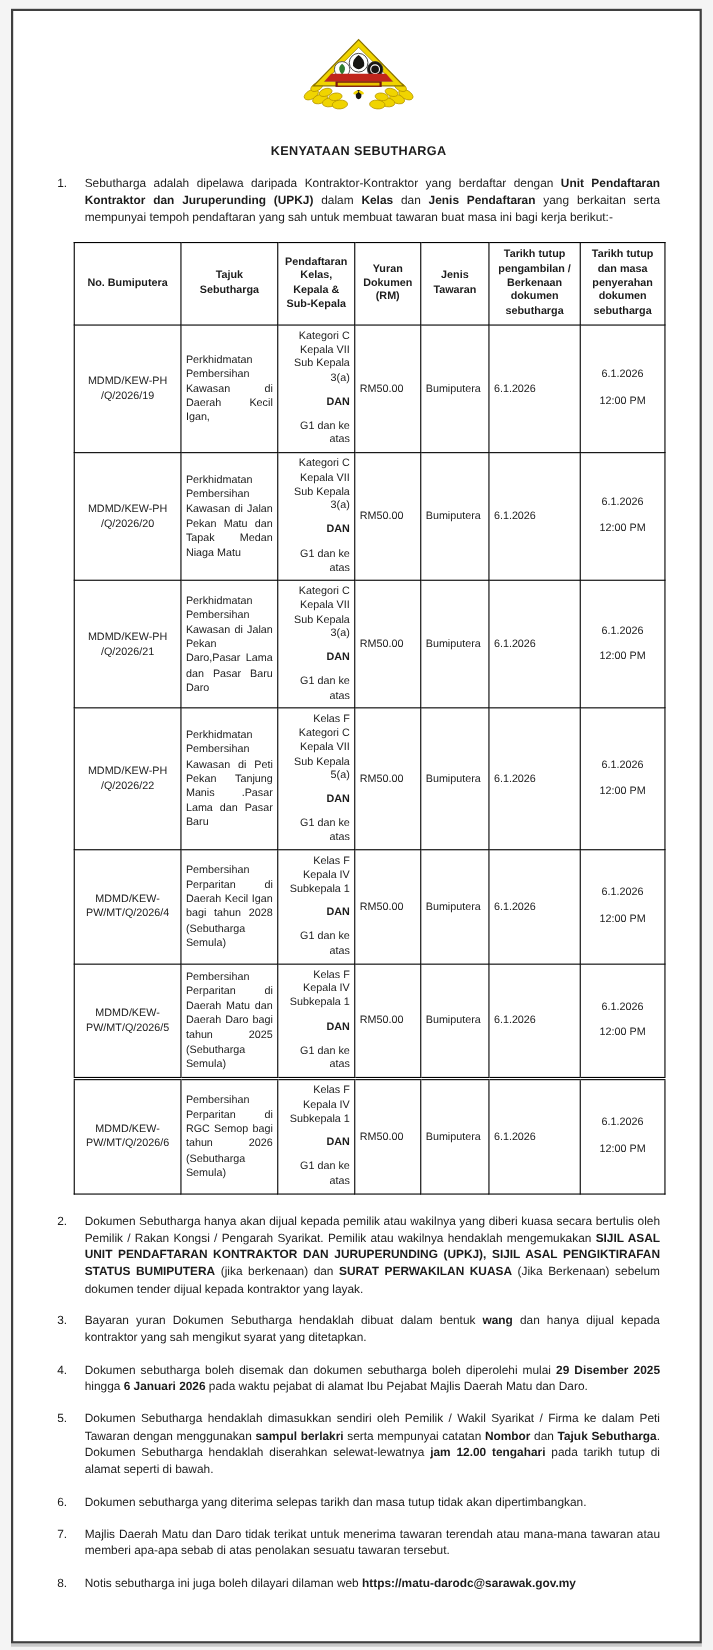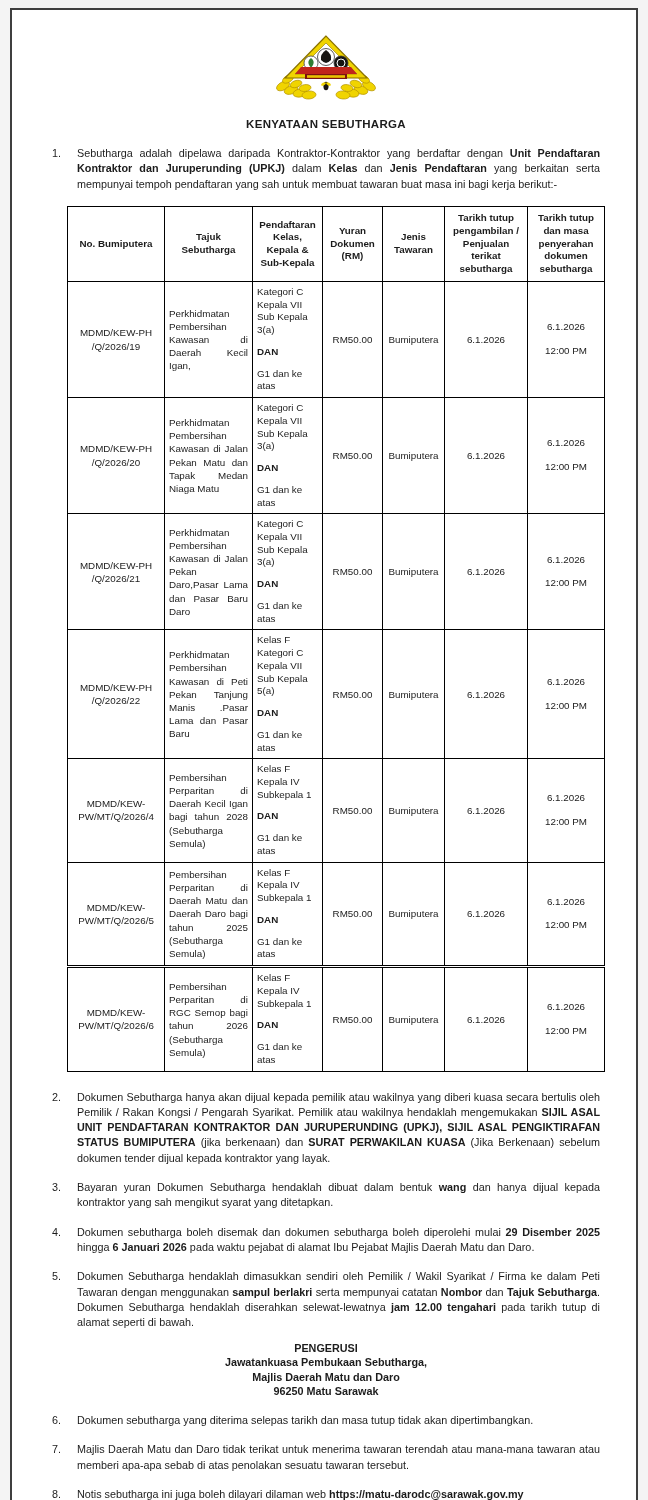--- a/index.html
+++ b/index.html
@@ -15,21 +15,21 @@
     color:#1c1c1c;
     box-sizing:border-box;
     padding:24px 36px 30px 40px;
   }
   .header{text-align:center;}
   .logo{display:inline-block;}
   .doc-title{
     font-weight:bold;
     font-size:11.5px;
     letter-spacing:.3px;
-    margin-top:8px;
+    margin-top:21px;
     margin-bottom:16px;
   }
   .item{display:flex;margin-bottom:14px;font-size:10.8px;line-height:1.42;}
   .item .num{flex:none;width:25px;font-size:10.8px;}
   .item .itext{flex:1;text-align:justify;}
   .b{font-weight:bold;}
   table.quote{
     border-collapse:collapse;
     table-layout:fixed;
     width:537px;
@@ -44,23 +44,23 @@
   }
   table.quote th{
     font-weight:bold;
     text-align:center;
     font-size:9.8px;
     line-height:1.3;
     height:66px;
   }
   td.c-no{text-align:center;white-space:pre-line;line-height:1.35;}
   td.c-tajuk{text-align:justify;line-height:1.35;padding:6px 5px;}
-  td.c-reg{text-align:left;line-height:1.3;}
+  td.c-reg{text-align:right;line-height:1.3;}
   td.c-reg .mid{font-weight:bold;margin:9px 0;}
-  td.c-mono,td.c-jenis,td.c-t1{text-align:center;}
+  td.c-mono,td.c-jenis,td.c-t1{text-align:left;}
   td.c-t2{text-align:center;line-height:1.3;}
   td.c-t2 .d1{margin-bottom:11px;}
   tbody tr:nth-child(1){height:108px;}
   tbody tr:nth-child(2){height:100px;}
   tbody tr:nth-child(3){height:100px;}
   tbody tr:nth-child(4){height:120px;}
   tbody tr:nth-child(5){height:100px;}
   tbody tr:nth-child(6){height:104px;}
   tbody tr:nth-child(7){height:100px;}
   tr.dbl td{border-top:3px double #000;}
@@ -137,21 +137,21 @@
         <col style="width:83px">
         <col style="width:77px">
     </colgroup>
     <thead>
       <tr id="thead-row">
           <th>No. Bumiputera</th>
           <th>Tajuk Sebutharga</th>
           <th>Pendaftaran Kelas, Kepala &amp; Sub-Kepala</th>
           <th>Yuran Dokumen (RM)</th>
           <th>Jenis Tawaran</th>
-          <th>Tarikh tutup pengambilan / Penjualan terikat sebutharga</th>
+          <th>Tarikh tutup pengambilan / Berkenaan dokumen sebutharga</th>
           <th>Tarikh tutup dan masa penyerahan dokumen sebutharga</th>
         </tr>
     </thead>
     <tbody id="tbody-rows">
         <tr>
           <td class="c-no">MDMD/KEW-PH
 /Q/2026/19</td>
           <td class="c-tajuk">Perkhidmatan Pembersihan Kawasan di Daerah Kecil Igan,</td>
           <td class="c-reg">
             <div>Kategori C Kepala VII Sub Kepala 3(a)</div>
@@ -283,26 +283,20 @@
       <div class="item">
         <span class="num">4.</span>
         <div class="itext"><span>Dokumen sebutharga boleh disemak dan dokumen sebutharga boleh diperolehi mulai </span><span class="b">29 Disember 2025</span><span> hingga </span><span class="b">6 Januari 2026</span><span> pada waktu pejabat di alamat Ibu Pejabat Majlis Daerah Matu dan Daro.</span></div>
       </div>
       <div class="item">
         <span class="num">5.</span>
         <div class="itext"><span>Dokumen Sebutharga hendaklah dimasukkan sendiri oleh Pemilik / Wakil Syarikat / Firma ke dalam  Peti Tawaran dengan menggunakan </span><span class="b">sampul berlakri</span><span> serta mempunyai catatan </span><span class="b">Nombor</span><span> dan </span><span class="b">Tajuk Sebutharga</span><span>. Dokumen Sebutharga hendaklah diserahkan selewat-lewatnya </span><span class="b">jam 12.00 tengahari</span><span> pada tarikh tutup di alamat seperti di bawah.</span></div>
       </div>
     </div>
 
-  <div class="pengerusi" id="pengerusi-block">
-      <div>PENGERUSI</div>
-      <div>Jawatankuasa Pembukaan Sebutharga,</div>
-      <div>Majlis Daerah Matu dan Daro</div>
-      <div>96250 Matu Sarawak</div>
-    </div>
 
   <div id="notes-end">
       <div class="item">
         <span class="num">6.</span>
         <div class="itext"><span>Dokumen sebutharga yang diterima selepas tarikh dan masa tutup tidak akan dipertimbangkan.</span></div>
       </div>
       <div class="item">
         <span class="num">7.</span>
         <div class="itext"><span>Majlis Daerah Matu dan Daro tidak terikat untuk menerima tawaran terendah atau mana-mana tawaran atau memberi apa-apa sebab di atas penolakan sesuatu tawaran tersebut.</span></div>
       </div>

